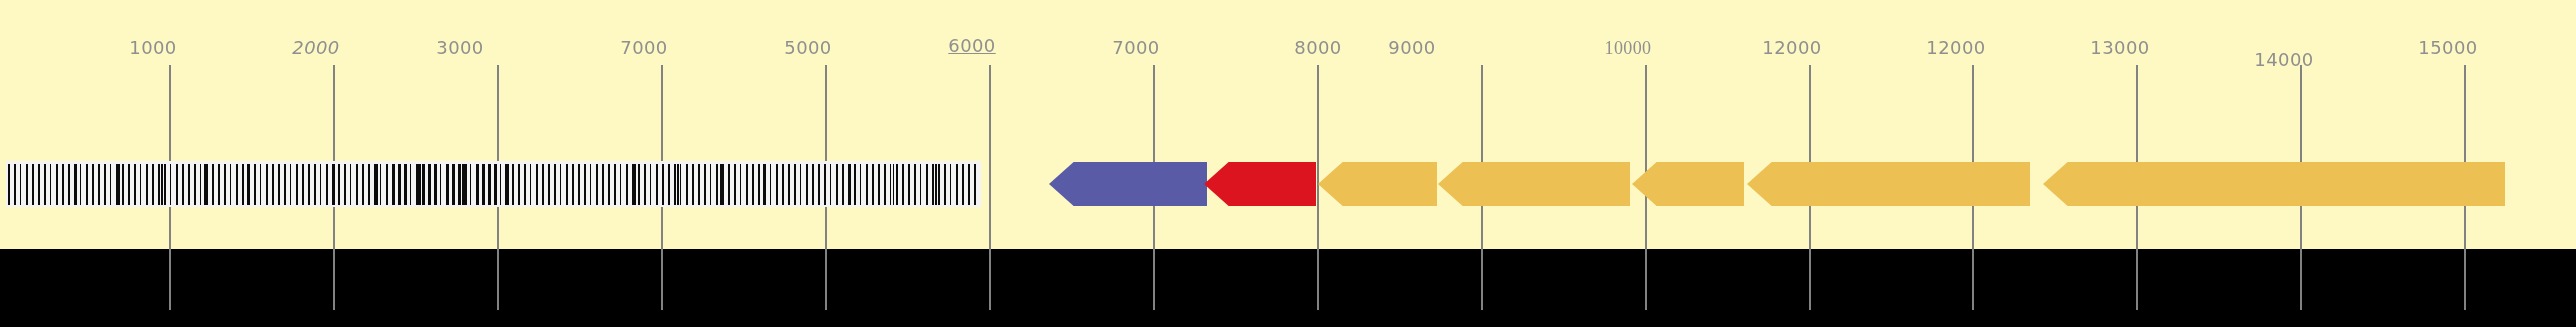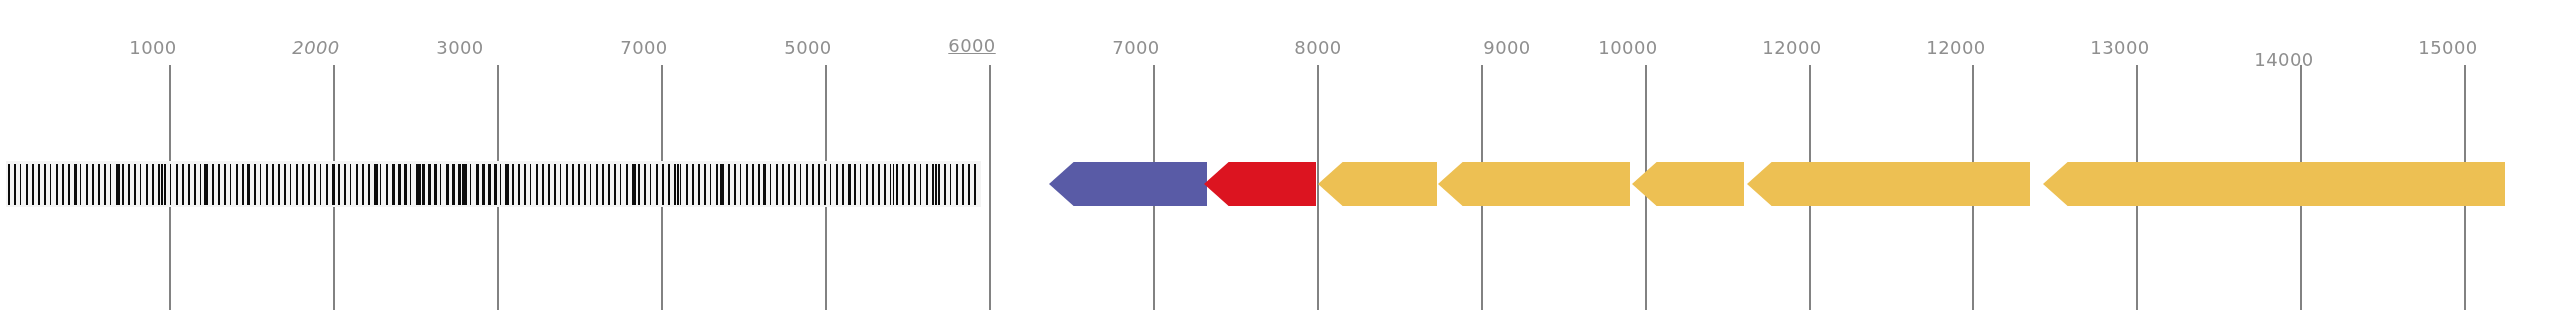--- a/index.html
+++ b/index.html
@@ -8,22 +8,22 @@
     width: 2576px;
     height: 327px;
     background: #000000;
     font-family: "DejaVu Sans", "Liberation Sans", sans-serif;
     overflow: hidden;
   }
   #genome-map {
     position: absolute;
     left: 0; top: 0;
     width: 2576px;
-    height: 327px;
-    background: #ffffff;
+    height: 249px;
+    background: #fef9c3;
   }
   .gridline {
     position: absolute;
     width: 1.6px;
     background: #828282;
   }
   .tick-label {
     position: absolute;
     transform: translateX(-50%);
     font-size: 18px;
@@ -72,22 +72,22 @@
     </div>
   <div id="label-layer">
       <div class="tick-label" style="left: 153px; top: 39px; color: rgb(143, 143, 143);">1000</div>
       <div class="tick-label" style="left: 316px; top: 39px; color: rgb(143, 143, 143); font-style: italic;">2000</div>
       <div class="tick-label" style="left: 460px; top: 39px; color: rgb(143, 143, 143);">3000</div>
       <div class="tick-label" style="left: 644px; top: 39px; color: rgb(143, 143, 143);">7000</div>
       <div class="tick-label" style="left: 808px; top: 39px; color: rgb(143, 143, 143);">5000</div>
       <div class="tick-label" style="left: 972px; top: 37px; color: rgb(143, 143, 143); text-decoration: underline;">6000</div>
       <div class="tick-label" style="left: 1136px; top: 39px; color: rgb(143, 143, 143);">7000</div>
       <div class="tick-label" style="left: 1300px; top: 39px; color: rgb(143, 143, 143); margin-left: 18px;">8000</div>
-      <div class="tick-label" style="left: 1507px; top: 39px; color: rgb(143, 143, 143);">9000</div>
-      <div class="tick-label" style="left: 1628px; top: 39px; color: rgb(143, 143, 143);">10000</div>
+      <div class="tick-label" style="left: 1412px; top: 39px; color: rgb(143, 143, 143);">9000</div>
+      <div class="tick-label" style="left: 1628px; top: 39px; color: rgb(143, 143, 143); font-family: Liberation Serif, serif;">10000</div>
       <div class="tick-label" style="left: 1792px; top: 39px; color: rgb(143, 143, 143);">12000</div>
       <div class="tick-label" style="left: 1956px; top: 39px; color: rgb(143, 143, 143);">12000</div>
       <div class="tick-label" style="left: 2120px; top: 39px; color: rgb(143, 143, 143); text-align: center;">13000</div>
       <div class="tick-label" style="left: 2284px; top: 39px; color: rgb(143, 143, 143); margin-top: 12px;">14000</div>
       <div class="tick-label" style="left: 2448px; top: 39px; color: rgb(143, 143, 143);">15000</div>
     </div>
   <div id="track-layer">
       <div class="seq-bar" style="left: 5.7px; width: 975px; top: 161px; height: 46px; background: rgb(244, 244, 244);">
         <div class="seq-bar-stripes"></div>
       </div>

